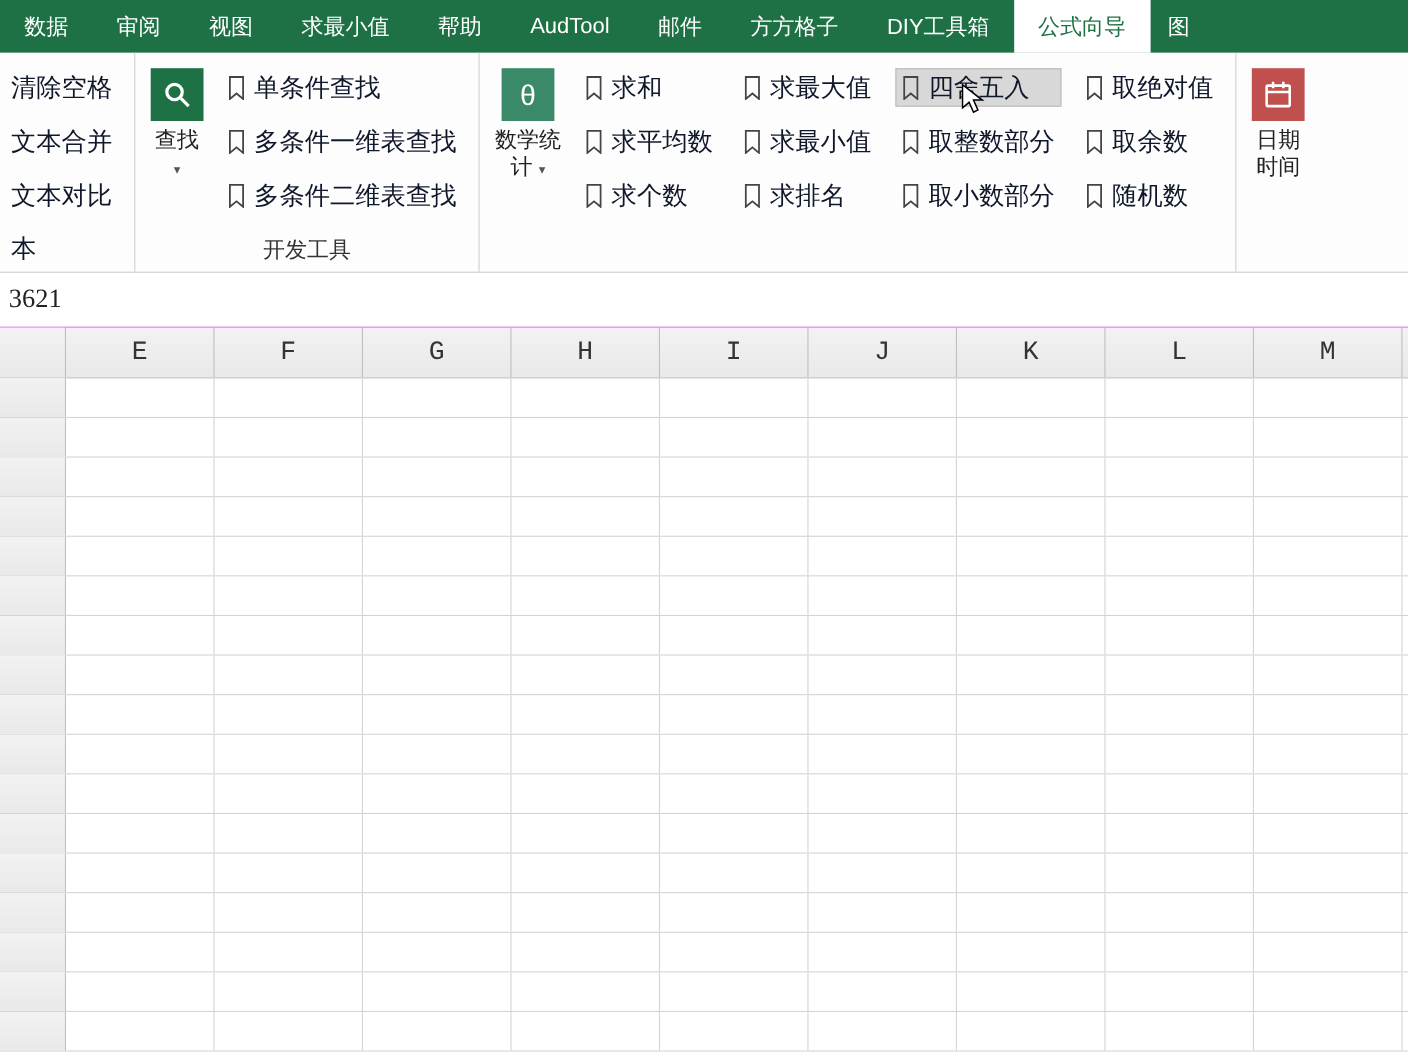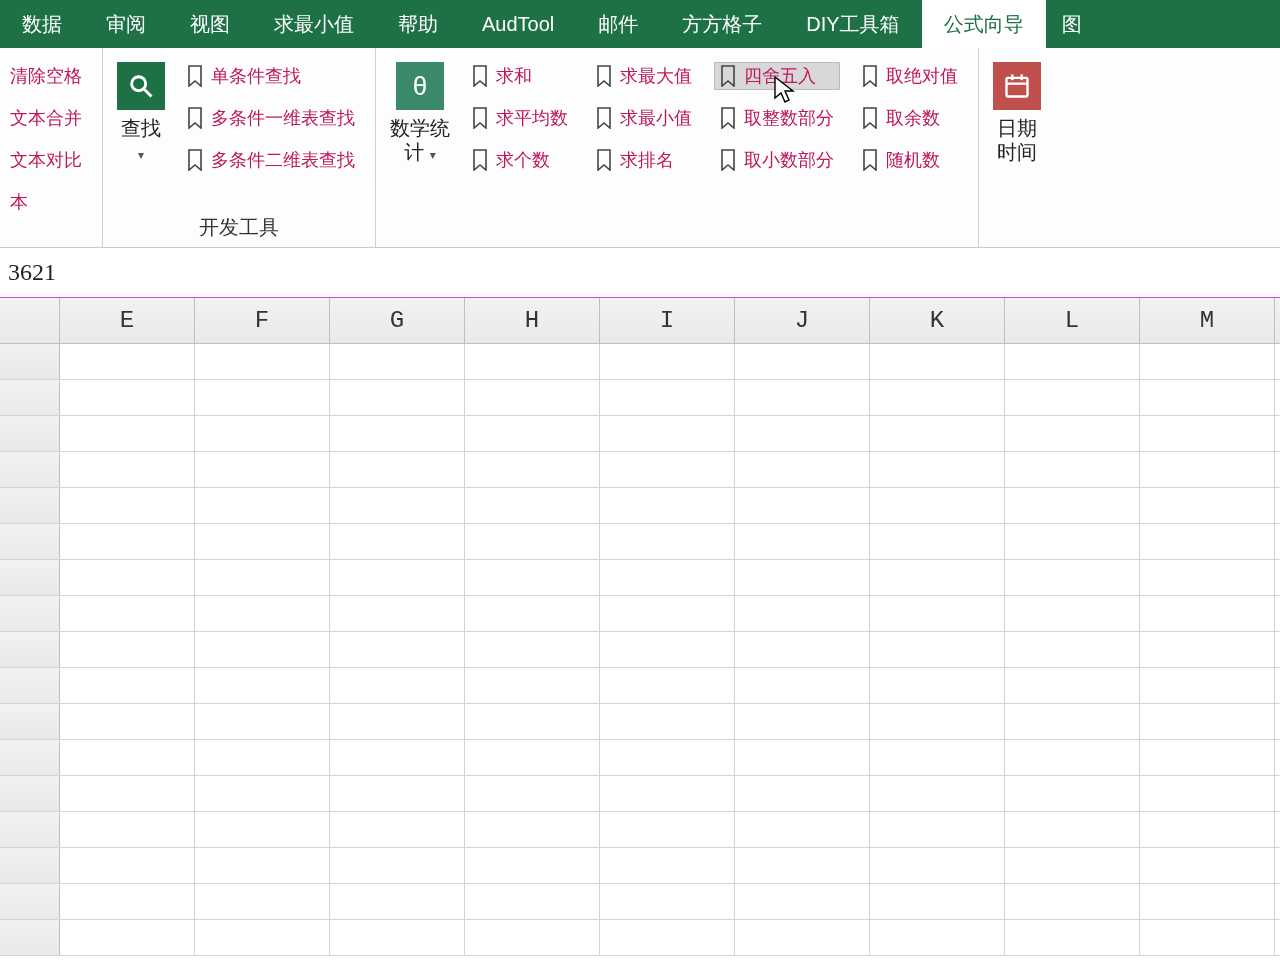--- a/index.html
+++ b/index.html
@@ -62,22 +62,22 @@
   .vstack {
     display: flex;
     flex-direction: column;
     gap: 14px;
     padding: 6px 10px 0 6px;
   }
   .cmd {
     display: flex;
     align-items: center;
     gap: 8px;
-    font-size: 18px;
-    color: #be185d;
+    font-size: 23px;
+    color: #0f172a;
     cursor: pointer;
     white-space: nowrap;
     padding: 2px 6px;
   }
   .cmd.hover {
     background: #d8d8d8;
     border: 1px solid #bbb;
     padding: 1px 5px;
   }
   .bookmark-icon {

